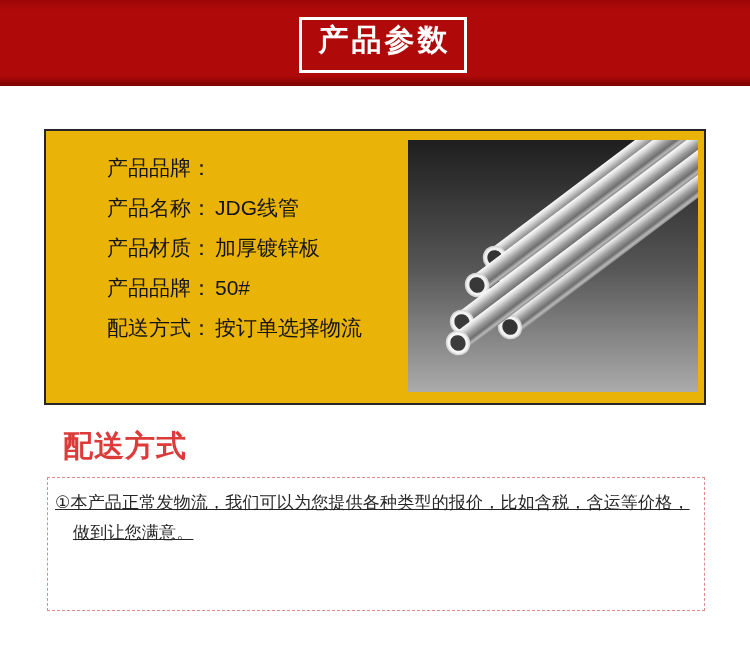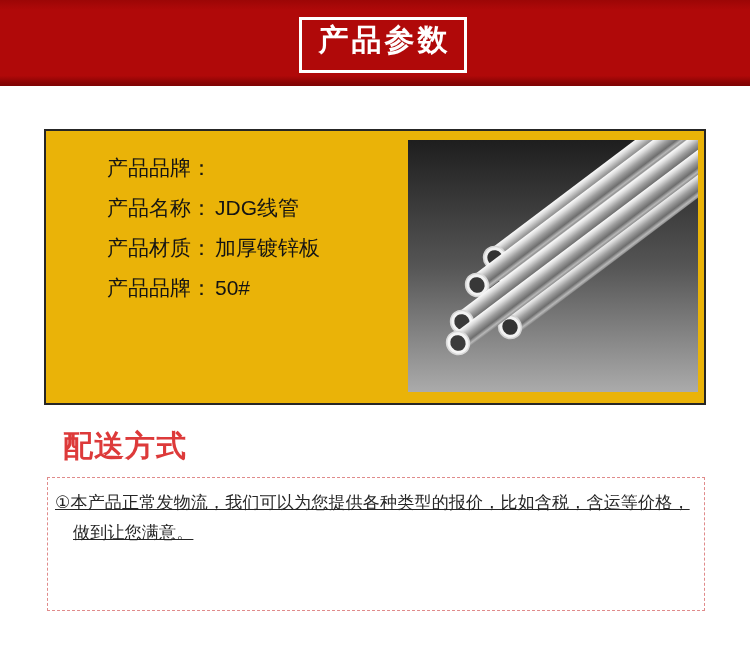--- a/index.html
+++ b/index.html
@@ -91,20 +91,24 @@
       <span class="spec-value">JDG线管</span>
     </div>
     <div class="spec-row">
       <span class="spec-label">产品材质：</span>
       <span class="spec-value">加厚镀锌板</span>
     </div>
     <div class="spec-row">
       <span class="spec-label">产品品牌：</span>
       <span class="spec-value">50#</span>
     </div>
+    <div class="spec-row">
+      <span class="spec-label">配送方式：</span>
+      <span class="spec-value">按订单选择物流</span>
+    </div>
   </div>
 
   <div class="photo">
     <svg viewBox="0 0 290 252" width="290" height="252">
       <defs>
         <linearGradient id="bg" x1="0" y1="0" x2="0" y2="1">
           <stop offset="0" stop-color="#1e1e1e"></stop>
           <stop offset="0.5" stop-color="#555555"></stop>
           <stop offset="0.92" stop-color="#9d9d9d"></stop>
           <stop offset="1" stop-color="#ababab"></stop>

